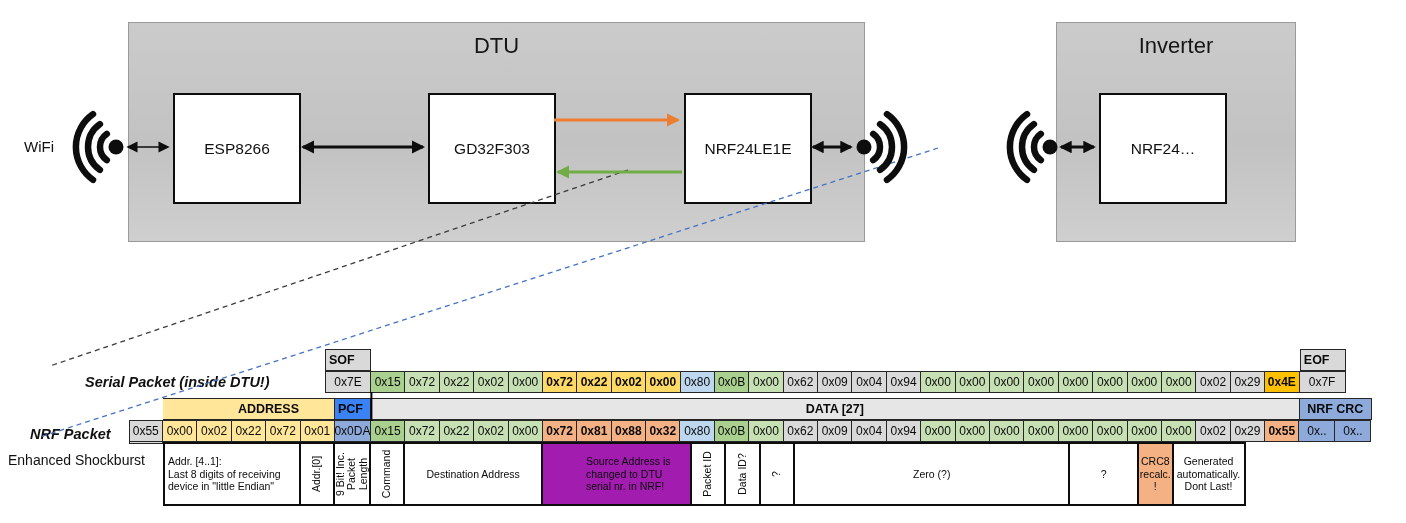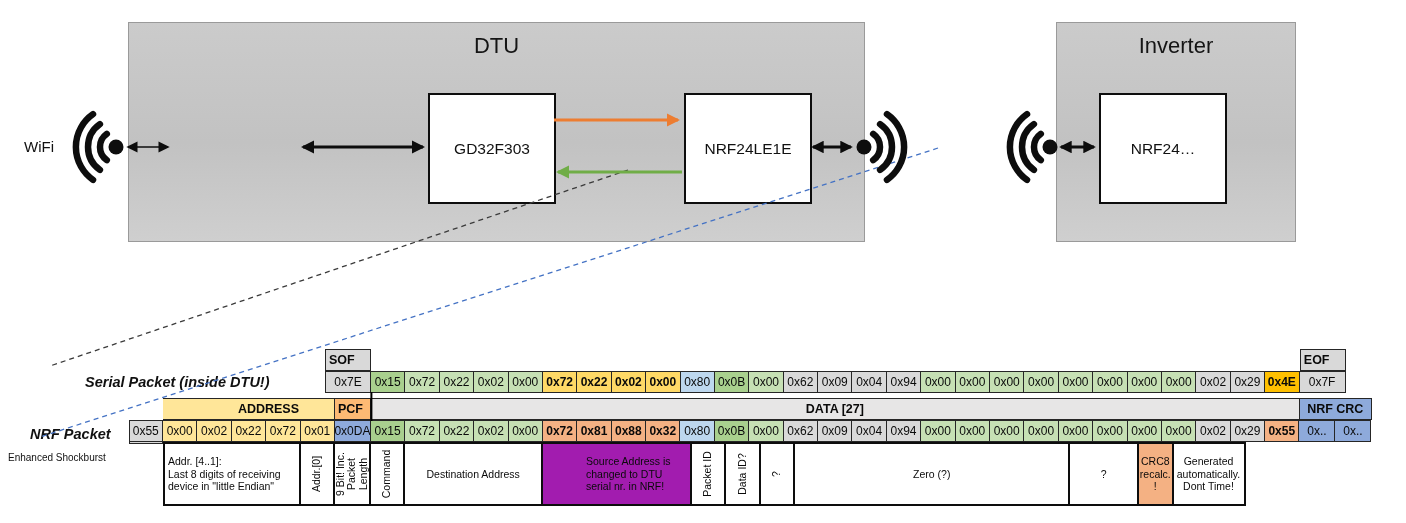--- a/index.html
+++ b/index.html
@@ -14,21 +14,21 @@
         display:flex;align-items:center;justify-content:center;font-size:15.5px;color:#111;z-index:2}
   #node-esp{left:173px}
   #node-gd32{left:428px}
   #node-nrf{left:684px}
   #node-inv-nrf{left:1099px}
   #wifi-label{position:absolute;left:24px;top:138px;font-size:15px}
   #overlay{position:absolute;left:0;top:0;pointer-events:none;z-index:3}
   .pkt-label{position:absolute;font-weight:bold;font-style:italic;font-size:14.5px}
   #serial-label{left:85px;top:374px}
   #nrf-label{left:30px;top:426px}
-  #shock-label{position:absolute;left:8px;top:452px;font-size:10px}
+  #shock-label{position:absolute;left:8px;top:452px;font-size:14px}
   #serial-table{position:absolute;left:325px;top:349px;z-index:2}
   #nrf-table{position:absolute;left:128.6px;top:398px;z-index:2}
   .trow{position:absolute;left:0;display:flex}
   .cell{box-sizing:border-box;height:22px;border:1px solid #262626;border-left:none;flex:none;
         display:flex;align-items:center;justify-content:center;font-size:12px;line-height:1;
         color:#0a0a0a;overflow:hidden}
   .cell.first{border-left:1px solid #262626}
   .hdr{font-weight:bold;font-size:12.5px}
   .hleft{justify-content:flex-start;padding-left:3px}
   .spacer{border:none !important;background:transparent !important}
@@ -46,20 +46,21 @@
 
 <div id="stage">
 
   <div class="graybox" id="dtu-box">
     <div class="gtitle">DTU</div>
   </div>
   <div class="graybox" id="inv-box">
     <div class="gtitle">Inverter</div>
   </div>
 
+  <div class="node" id="node-esp">ESP8266</div>
   <div class="node" id="node-gd32">GD32F303</div>
   <div class="node" id="node-nrf">NRF24LE1E</div>
   <div class="node" id="node-inv-nrf">NRF24…</div>
 
   <div id="wifi-label">WiFi</div>
 
   <div class="pkt-label" id="serial-label">Serial Packet (inside DTU!)</div>
   <div class="pkt-label" id="nrf-label">NRF Packet</div>
   <div id="shock-label">Enhanced Shockburst</div>
 
@@ -98,21 +99,21 @@
         <div class="cell" style="width: 34.4px; background: rgb(217, 217, 217);">0x02</div>
         <div class="cell" style="width: 34.4px; background: rgb(217, 217, 217);">0x29</div>
         <div class="cell" style="width: 34.4px; background: rgb(255, 192, 0); font-weight: bold;">0x4E</div>
         <div class="cell" style="width: 46px; background: rgb(217, 217, 217);">0x7F</div>
       </div>
     </div>
   <div id="nrf-table">
       <div class="trow" style="top: 0px;">
         <div class="cell hdr first hleft" style="width: 34.4px; background: rgb(217, 217, 217); margin-top: 24px;">PRE</div>
         <div class="cell hdr" style="width: 172px; background: rgb(255, 230, 153); padding-left: 40px;">ADDRESS</div>
-        <div class="cell hdr hleft" style="width: 36px; background: #fdba74;">PCF</div>
+        <div class="cell hdr hleft" style="width: 36px; background: #3b82f6;">PCF</div>
         <div class="cell hdr" style="width: 928.8px; background: rgb(231, 230, 230);">DATA [27]</div>
         <div class="cell hdr" style="width: 72px; background: rgb(142, 170, 219);">NRF CRC</div>
       </div>
       <div class="trow" style="top: 22px;">
         <div class="cell first" style="width: 34.4px; background: rgb(217, 217, 217);">0x55</div>
         <div class="cell" style="width: 34.4px; background: rgb(255, 230, 153);">0x00</div>
         <div class="cell" style="width: 34.4px; background: rgb(255, 230, 153);">0x02</div>
         <div class="cell" style="width: 34.4px; background: rgb(255, 230, 153);">0x22</div>
         <div class="cell" style="width: 34.4px; background: rgb(255, 230, 153);">0x72</div>
         <div class="cell" style="width: 34.4px; background: rgb(255, 230, 153);">0x01</div>
@@ -155,21 +156,21 @@
         <div class="cell ann center vcell" style="width: 36px; background: rgb(255, 255, 255);"><div class="vtext">9 Bit! Inc. Packet Length</div></div>
         <div class="cell ann center vcell" style="width: 34.4px; background: rgb(255, 255, 255);"><div class="vtext">Command</div></div>
         <div class="cell ann center" style="width: 137.6px; background: rgb(255, 255, 255);">Destination Address</div>
         <div class="cell ann left" style="width: 149px; background: #a21caf; padding-left: 43px;">Source Address is changed to DTU serial nr. in NRF!</div>
         <div class="cell ann center vcell" style="width: 34.4px; background: rgb(255, 255, 255);"><div class="vtext">Packet ID</div></div>
         <div class="cell ann center vcell" style="width: 34.4px; background: rgb(255, 255, 255);"><div class="vtext">Data ID?</div></div>
         <div class="cell ann center vcell" style="width: 34.4px; background: rgb(255, 255, 255);"><div class="vtext">?</div></div>
         <div class="cell ann center" style="width: 275.2px; background: rgb(255, 255, 255);">Zero (?)</div>
         <div class="cell ann center" style="width: 68.8px; background: rgb(255, 255, 255);">?</div>
         <div class="cell ann center" style="width: 34.4px; background: rgb(244, 177, 131);">CRC8 recalc. !</div>
-        <div class="cell ann center" style="width: 72px; background: rgb(255, 255, 255);">Generated automatically. Dont Time!</div>
+        <div class="cell ann center" style="width: 72px; background: rgb(255, 255, 255);">Generated automatically. Dont Last!</div>
       </div>
     </div>
 
   <svg id="overlay" width="1406" height="523" viewBox="0 0 1406 523">
     <defs>
       <marker id="mk" viewBox="0 0 10 10" refX="8.5" refY="5" markerWidth="4.2" markerHeight="4.2" orient="auto-start-reverse">
           <path d="M0 0L10 5L0 10z" fill="#0d0d0d"></path>
         </marker>
       <marker id="mk2" viewBox="0 0 10 10" refX="8.5" refY="5" markerWidth="7" markerHeight="7" orient="auto-start-reverse">
           <path d="M0 0L10 5L0 10z" fill="#0d0d0d"></path>

